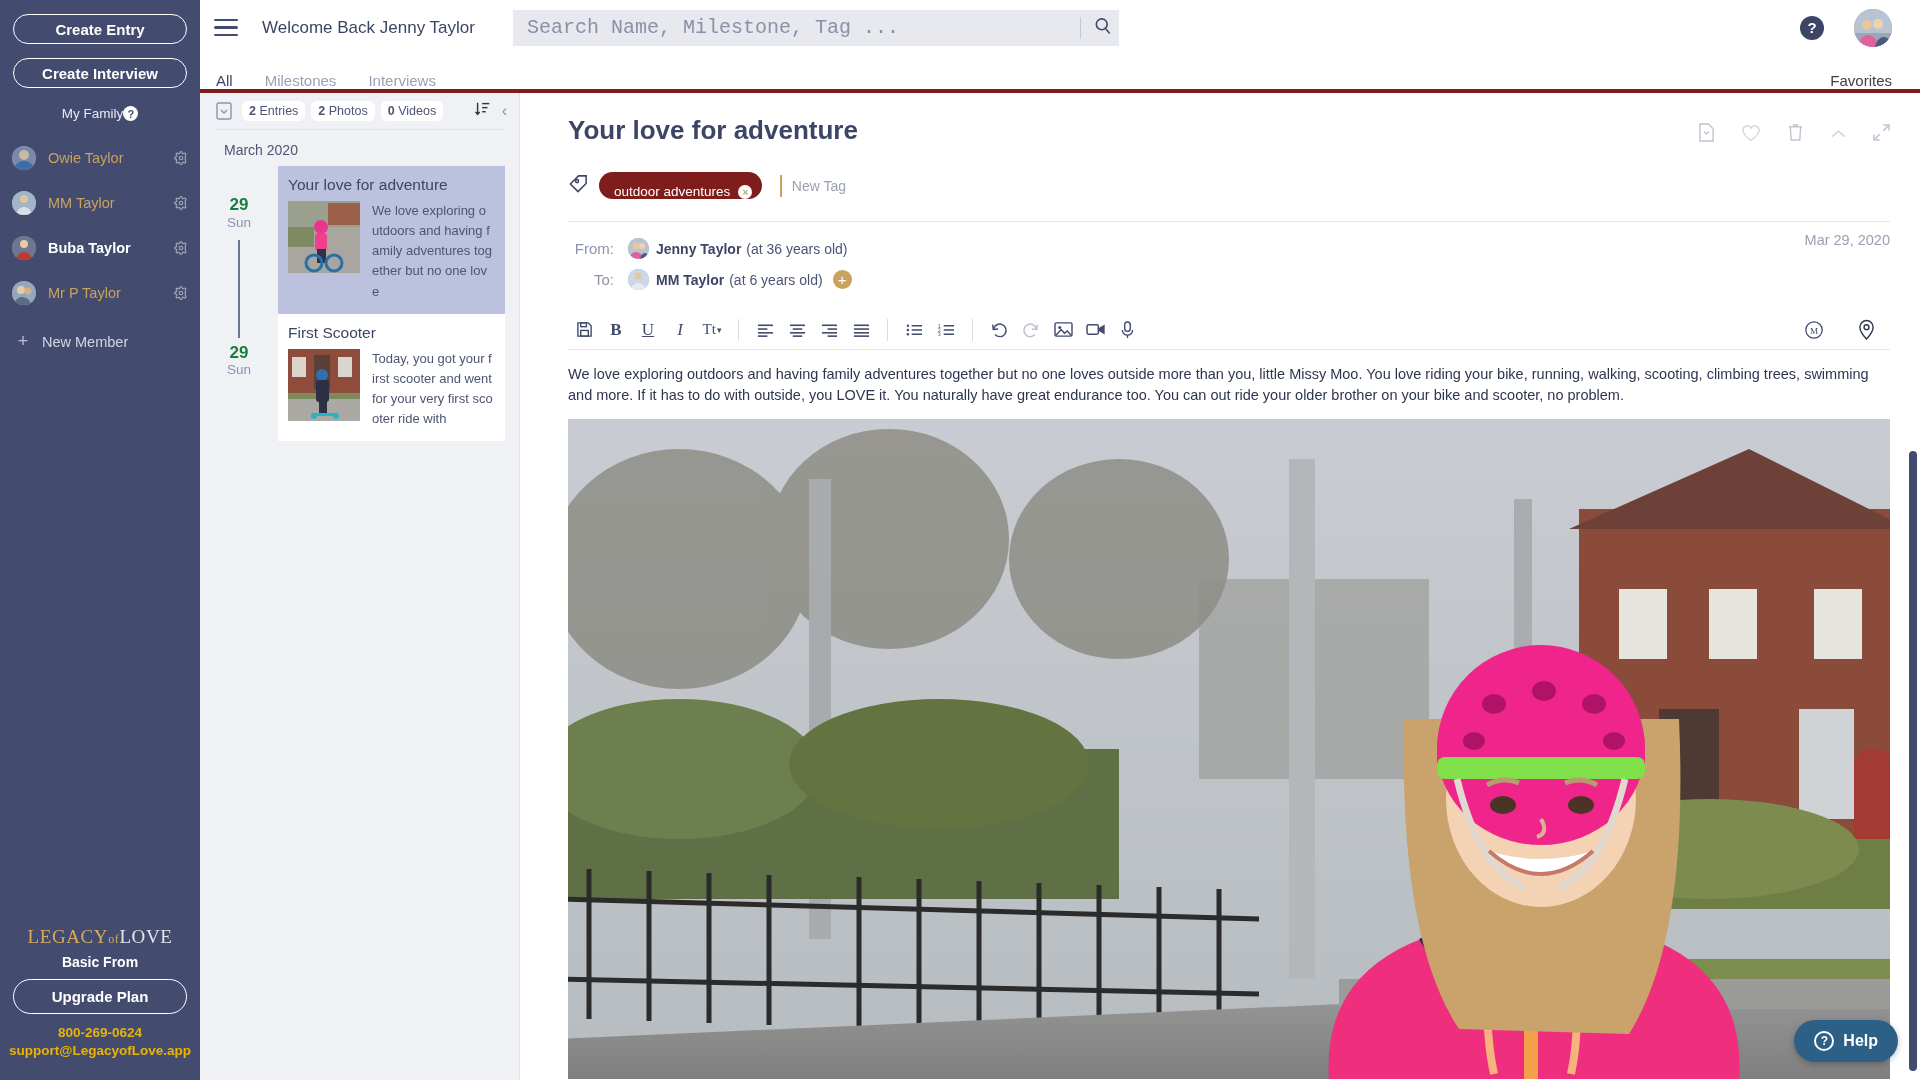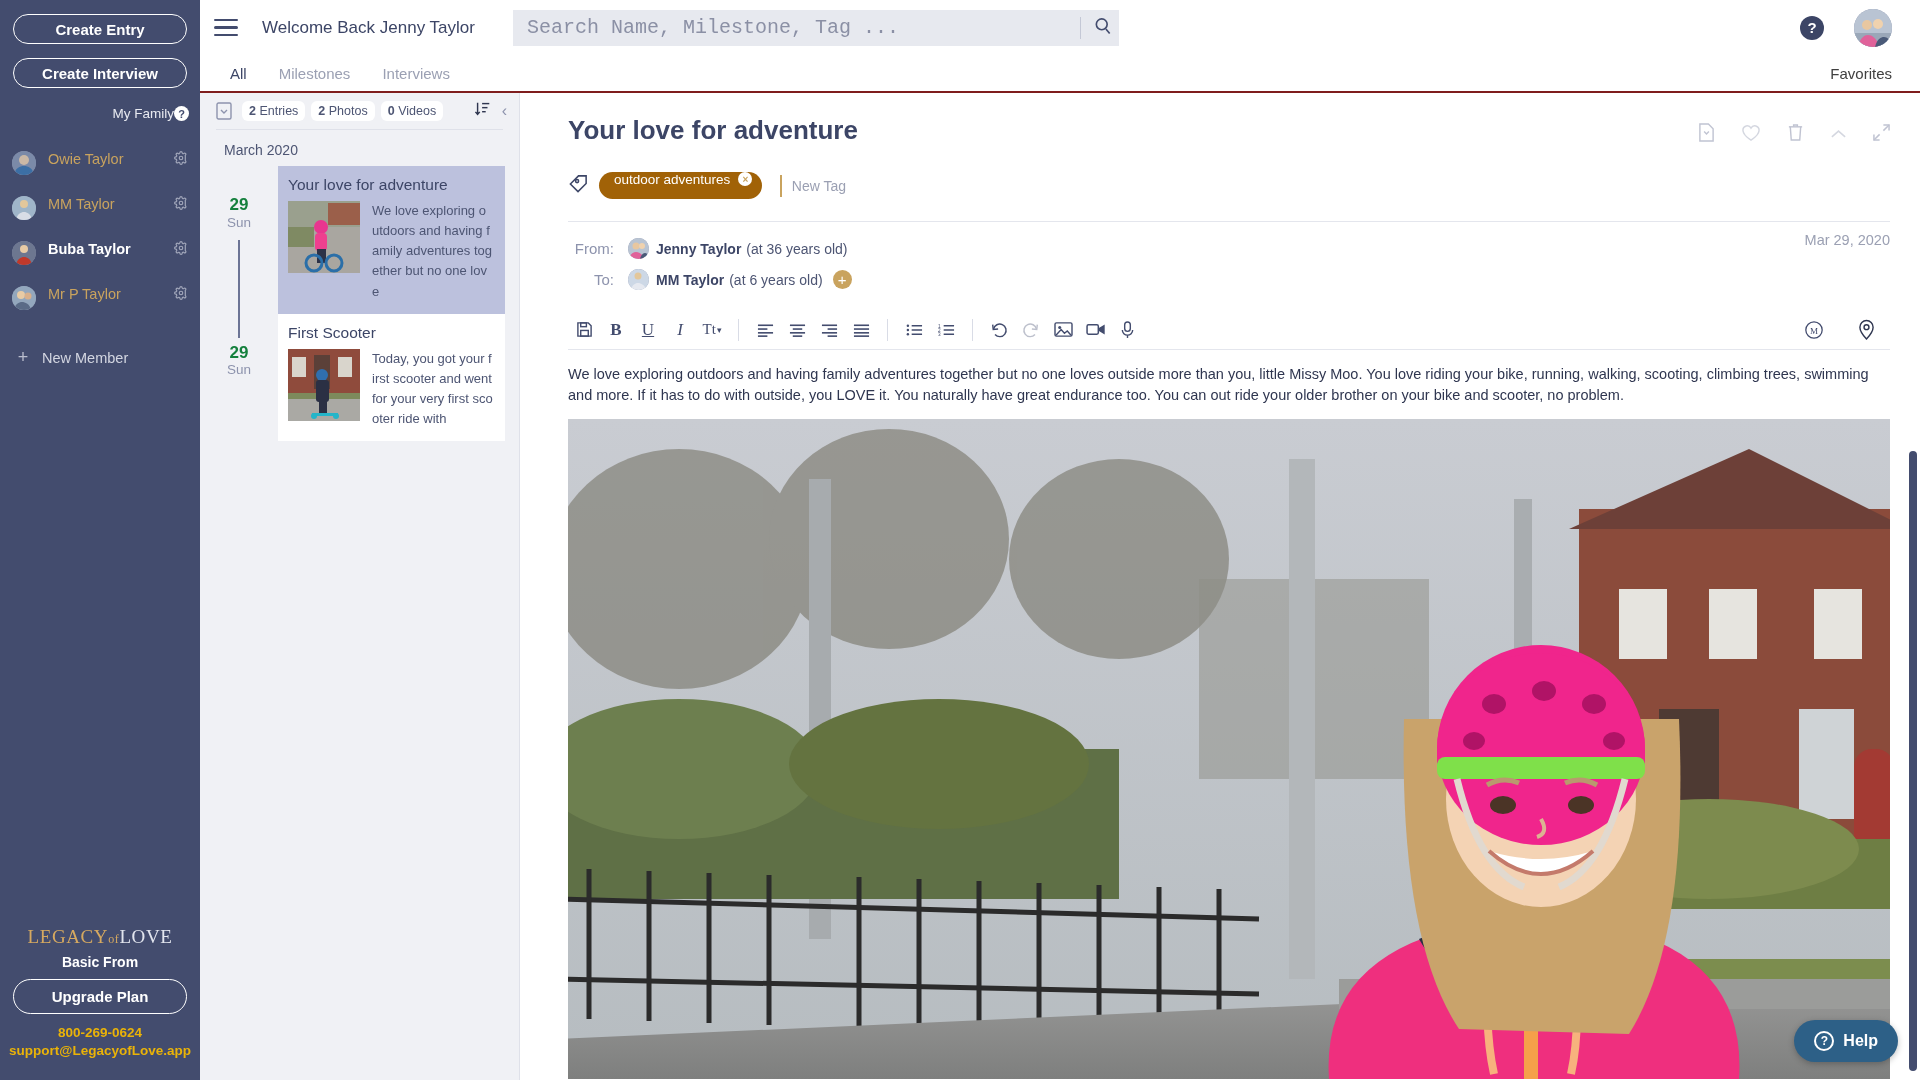--- a/index.html
+++ b/index.html
@@ -26,35 +26,35 @@
     border-radius: 19px;
     background: transparent;
     color: #ffffff;
     font-size: 15px; font-weight: bold;
     display: flex; align-items: center; justify-content: center;
     cursor: pointer;
     margin-bottom: 14px;
   }
   .my-family-row {
     width: 186px; display: flex; align-items: center;
-    justify-content: flex-end;
-    margin-top: 4px; margin-bottom: 30px;
+    justify-content: center;
+    margin-top: 4px; margin-bottom: 14px;
     padding-left: 4px;
   }
   .my-family-label { color: #e8eaf1; font-size: 13.5px; }
   .help-circle {
     width: 15px; height: 15px; border-radius: 50%;
     background: #fff; color: #434c6e;
     font-size: 11px; font-weight: bold;
     display: flex; align-items: center; justify-content: center;
     margin-right: 4px;
   }
   .member {
     width: 200px; height: 45px;
-    display: flex; align-items: flex-start;
+    display: flex; align-items: center;
     padding-left: 12px; padding-right: 12px;
     cursor: pointer;
   }
   .avatar {
     width: 24px; height: 24px; border-radius: 50%;
     flex-shrink: 0; overflow: hidden;
     background: #8d93ad;
   }
   .avatar svg { display: block; }
   .member-name {
@@ -116,23 +116,23 @@
   .search-divider { width: 1px; height: 22px; background: #c4c8d6; margin: 0 12px 0 4px;}
   .topbar-right { margin-left: auto; display: flex; align-items: center; gap: 30px; padding-right: 28px; }
   .help-dark {
     width: 24px; height: 24px; border-radius: 50%; background: #3c4566;
     color: #fff; font-size: 15px; font-weight: bold;
     display: flex; align-items: center; justify-content: center; cursor: pointer;
   }
   .avatar-lg { width: 38px; height: 38px; border-radius: 50%; overflow: hidden; cursor: pointer; background:#8d93ad;}
 
   .tabbar {
-    height: 38px; display: flex; align-items: center;
-    padding-left: 14px; background: #fff; flex-shrink: 0;
-    border-bottom: 2px solid #7f1d1d;
+    height: 38px; display: flex; align-items: flex-end;
+    background: #fff; flex-shrink: 0;
+    border-bottom: 4px solid #7f1d1d;
   }
   .tab { font-size: 15px; color: #9ba0b3; padding: 0 16px; cursor: pointer; white-space: nowrap;}
   .tab.active { color: #3c4566; font-weight: 500; }
   .favorites { margin-left: auto; margin-right: 28px; font-size: 15px; color: #404040; cursor: pointer; }
 
   .content { flex: 1; display: flex; min-height: 0; }
 
   
   .timeline {
     width: 320px; min-width: 320px; background: #f0f1f5;
@@ -179,22 +179,22 @@
   .entry { flex: 1; background: #fff; display: flex; flex-direction: column; min-width: 0; position: relative; }
   .entry-scroll { flex: 1; overflow-y: auto; padding: 0 0 0 0; position: relative; }
   .entry-inner { padding: 22px 30px 0 48px; }
   .entry-head { display: flex; align-items: flex-start; }
   .entry-title { font-size: 26px; color: #3c4566; font-weight: bold; }
   .entry-actions { margin-left: auto; display: flex; align-items: center; gap: 26px; padding-top: 8px; }
   .act-icon { cursor: pointer; opacity: .55; }
 
   .tagrow { display: flex; align-items: center; margin-top: 26px; gap: 10px; }
   .tag-pill {
-    background: #a16207; color: #fff; border-radius: 14px;
-    height: 27px; padding: 0 10px 0 15px; display: flex; align-items: flex-start; gap: 8px;
+    background: #7f1d1d; color: #fff; border-radius: 14px;
+    height: 27px; padding: 0 10px 0 15px; display: flex; align-items: flex-end; gap: 8px;
     font-size: 13.5px; cursor: pointer;
   }
   .tag-x {
     width: 14px; height: 14px; border-radius: 50%; background: #fff; color: #c9a35e;
     font-size: 10px; display: flex; align-items: center; justify-content: center; font-weight: bold;
   }
   .tag-sep { width: 1.5px; height: 22px; background: #c9a35e; margin-left: 8px; }
   .new-tag { color: #9ba0b3; font-size: 14px; cursor: pointer; }
 
   .from-to { margin-top: 22px; border-top: 1px solid #e4e6ed; padding-top: 16px; position: relative; }

